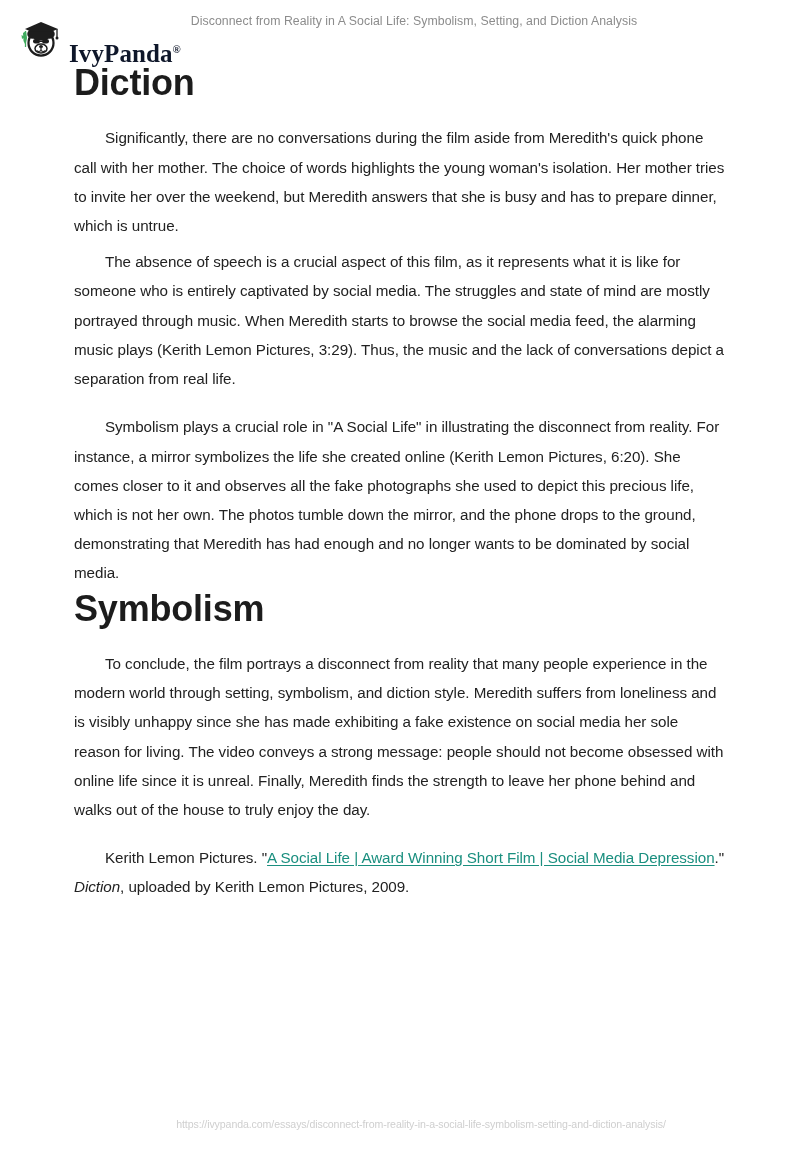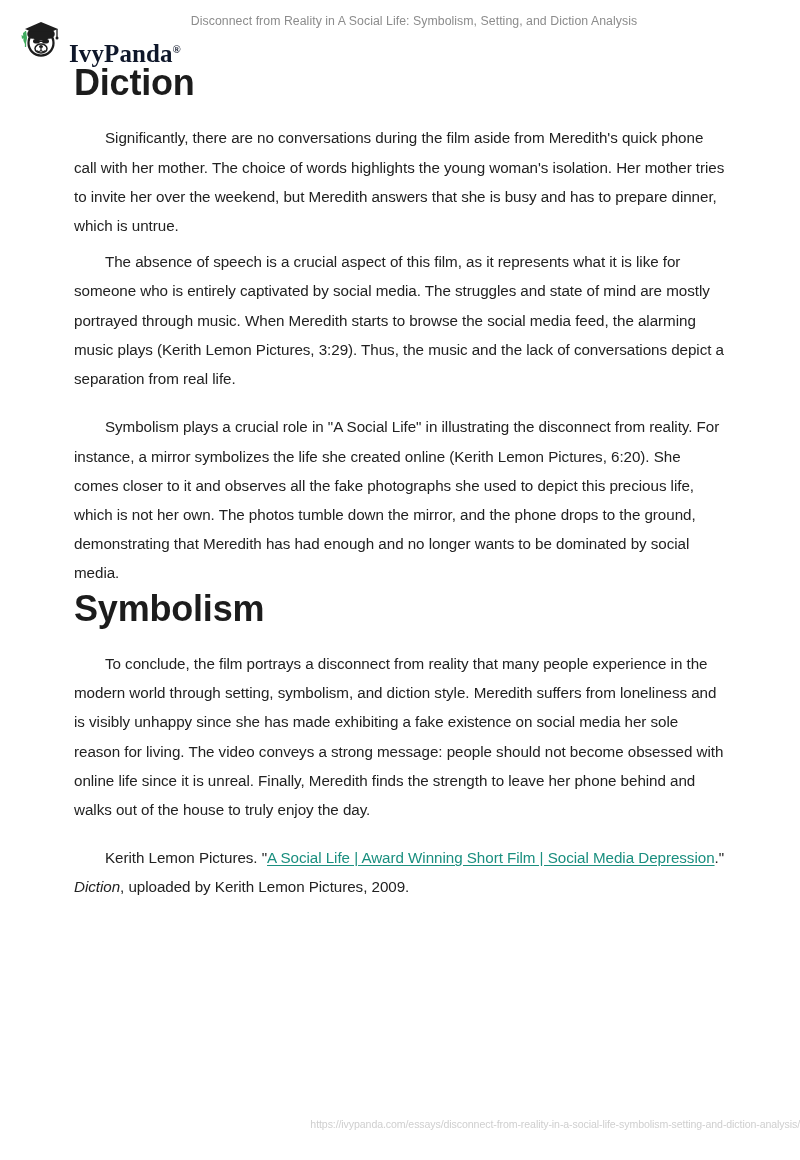--- a/index.html
+++ b/index.html
@@ -102,21 +102,21 @@
     text-underline-offset: 2px;
   }
   .italic { font-style: italic; }
 
   
   .page-footer {
     position: absolute;
     left: 0;
     bottom: 28px;
     width: 800px;
-    text-align: right;
+    text-align: center;
     padding-left: 42px;
     box-sizing: border-box;
   }
   .footer-url {
     font-size: 10.6px;
     color: #cfcfcf;
     letter-spacing: -0.1px;
     white-space: nowrap;
   }
 </style>

